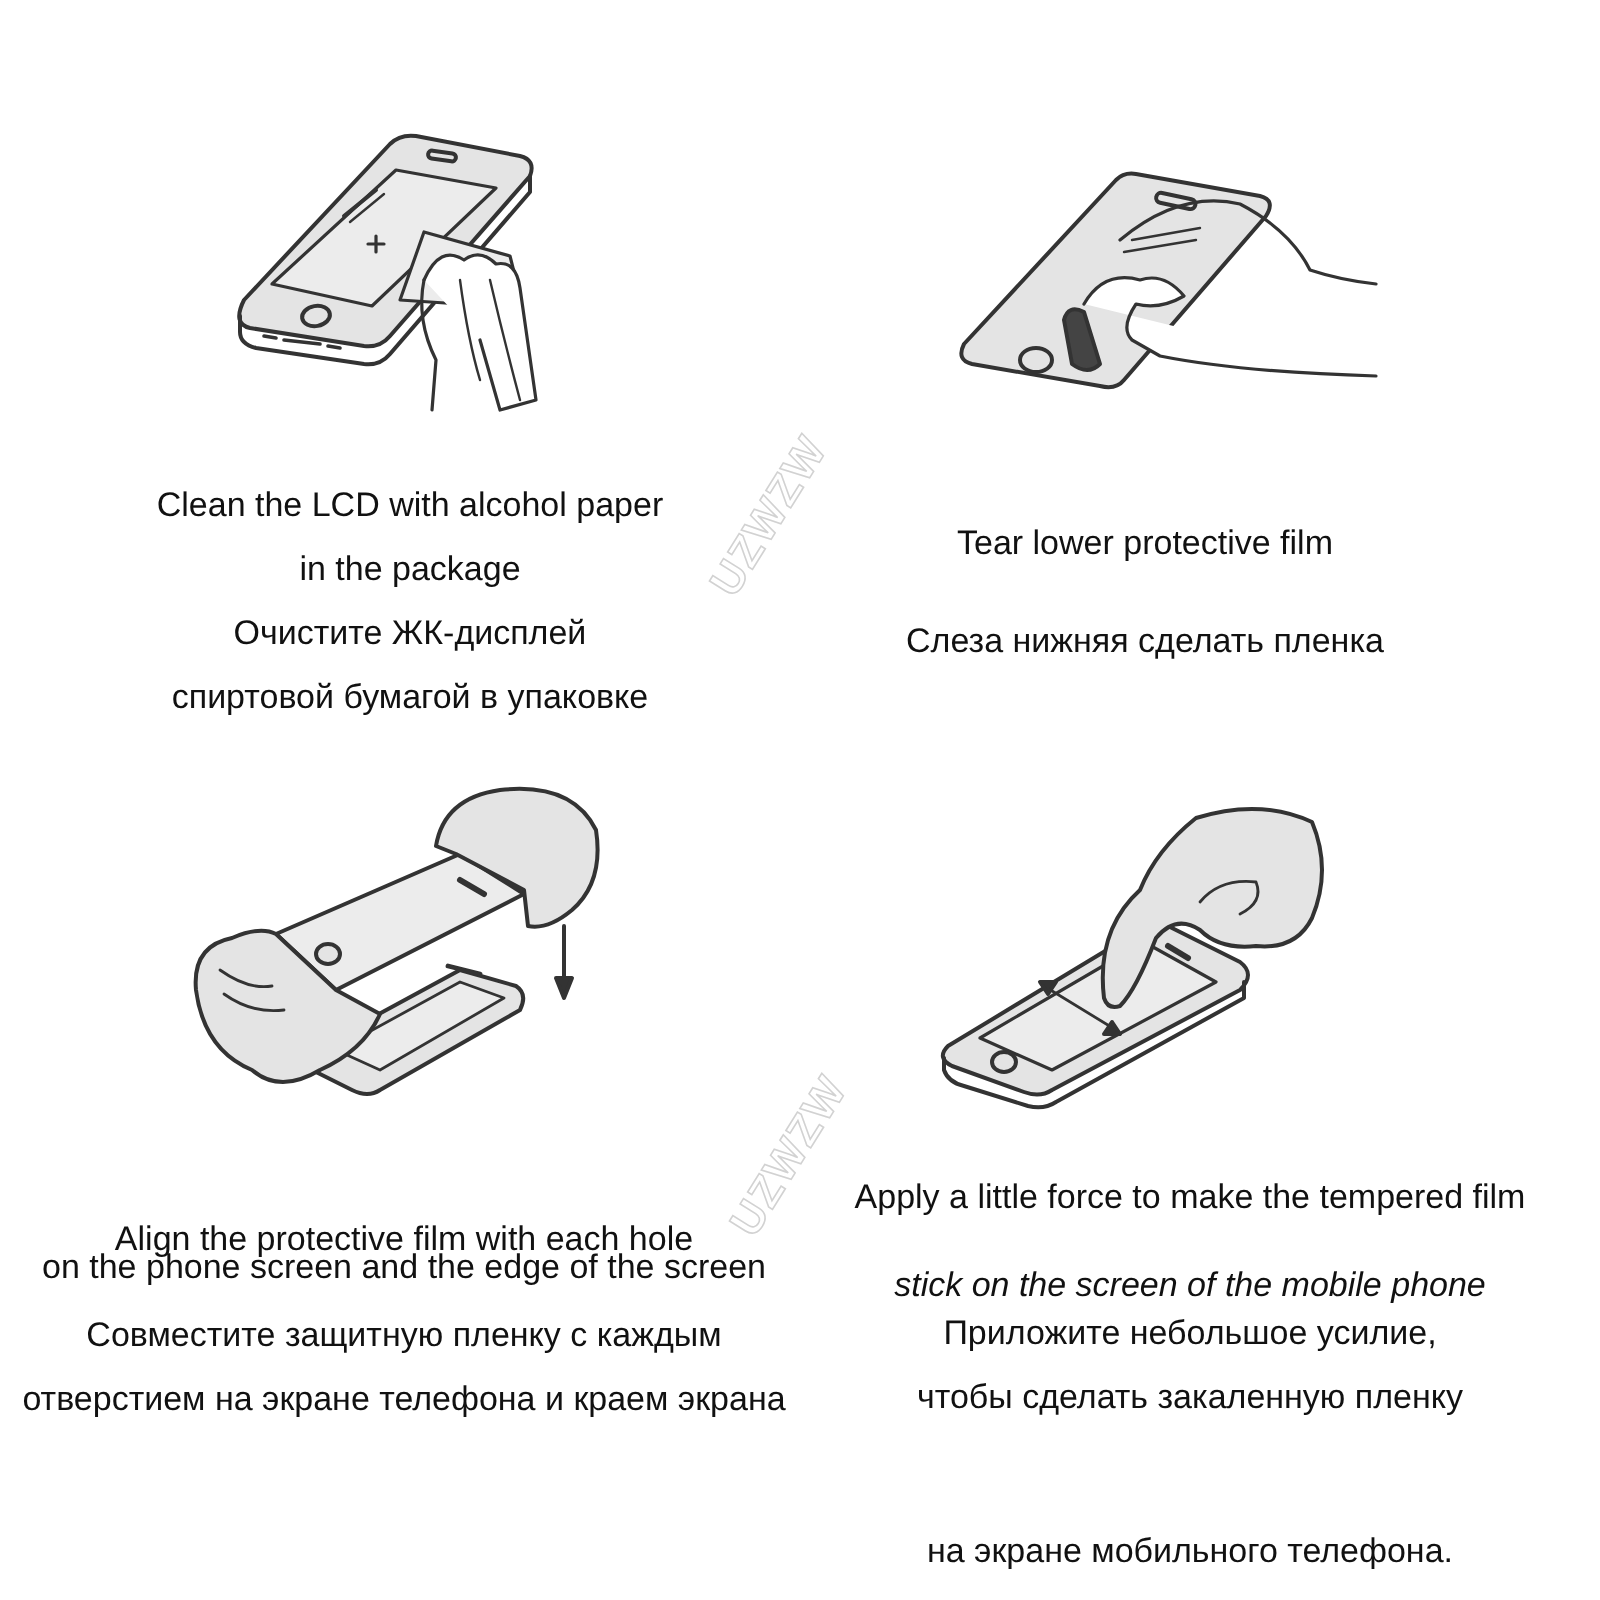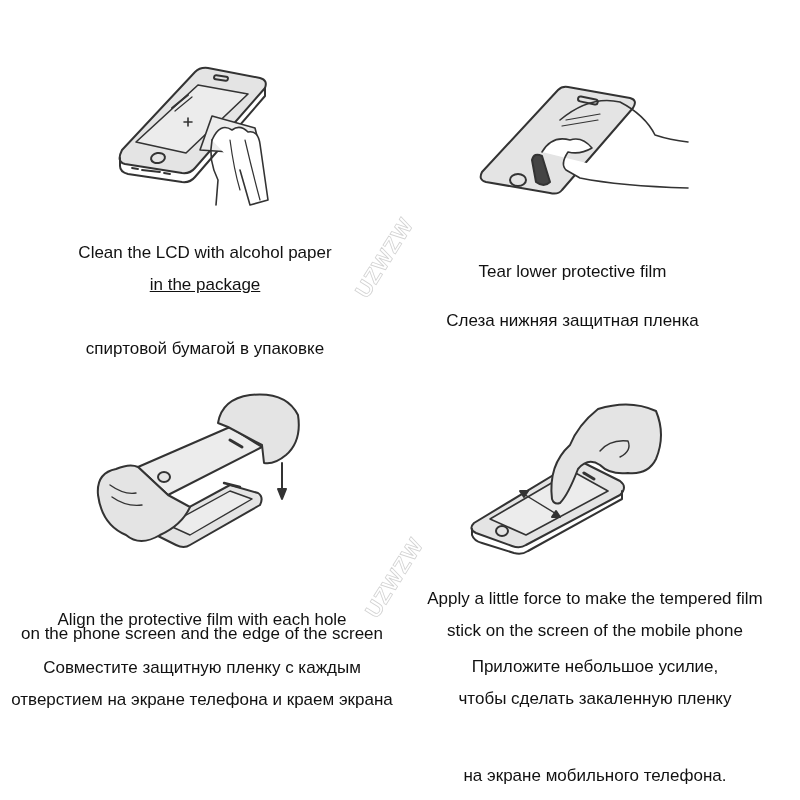--- a/index.html
+++ b/index.html
@@ -150,35 +150,36 @@
       <path d="M140 56 Q150 44 168 46 Q172 56 160 62" fill="none" stroke-width="1.4"></path>
     </g>
   </svg>
 </div>
 
 <div class="watermark" style="left:340px;top:245px;">UZWZW</div>
 <div class="watermark" style="left:350px;top:565px;">UZWZW</div>
 
 <div class="caption" style="left:0;width:410px;top:243px;height:120px;">
   <div class="line" style="top:0px;">Clean the LCD with alcohol paper</div>
-  <div class="line" style="top:32px;text-decoration:underline;">in the package</div>
+  <div class="line" style="top:32px;">in the package</div>
+  <div class="line" style="top:64px;">Очистите ЖК-дисплей</div>
   <div class="line" style="top:96px;">спиртовой бумагой в упаковке</div>
 </div>
 
 <div class="caption" style="left:400px;width:345px;top:262px;height:80px;">
   <div class="line" style="top:0px;">Tear lower protective film</div>
-  <div class="line" style="top:49px;">Слеза нижняя защитная пленка</div>
+  <div class="line" style="top:49px;">Слеза нижняя сделать пленка</div>
 </div>
 
 <div class="caption" style="left:0;width:404px;top:592px;height:130px;">
   <div class="line" style="top:0px;margin-top:18px;">Align the protective film with each hole</div>
   <div class="line" style="top:32px;">on the phone screen and the edge of the screen</div>
   <div class="line" style="top:66px;">Совместите защитную пленку с каждым</div>
   <div class="line" style="top:98px;">отверстием на экране телефона и краем экрана</div>
 </div>
 
 <div class="caption" style="left:404px;width:382px;top:589px;height:160px;">
   <div class="line" style="top:0px;">Apply a little force to make the tempered film</div>
-  <div class="line" style="top:32px;">stick on the screen of the mobile phone</div>
+  <div class="line" style="top:44px;font-style:italic;">stick on the screen of the mobile phone</div>
   <div class="line" style="top:68px;">Приложите небольшое усилие,</div>
   <div class="line" style="top:100px;">чтобы сделать закаленную пленку</div>
   <div class="line" style="top:132px;margin-top:45px;">на экране мобильного телефона.</div>
 </div>
 
 </body></html>

